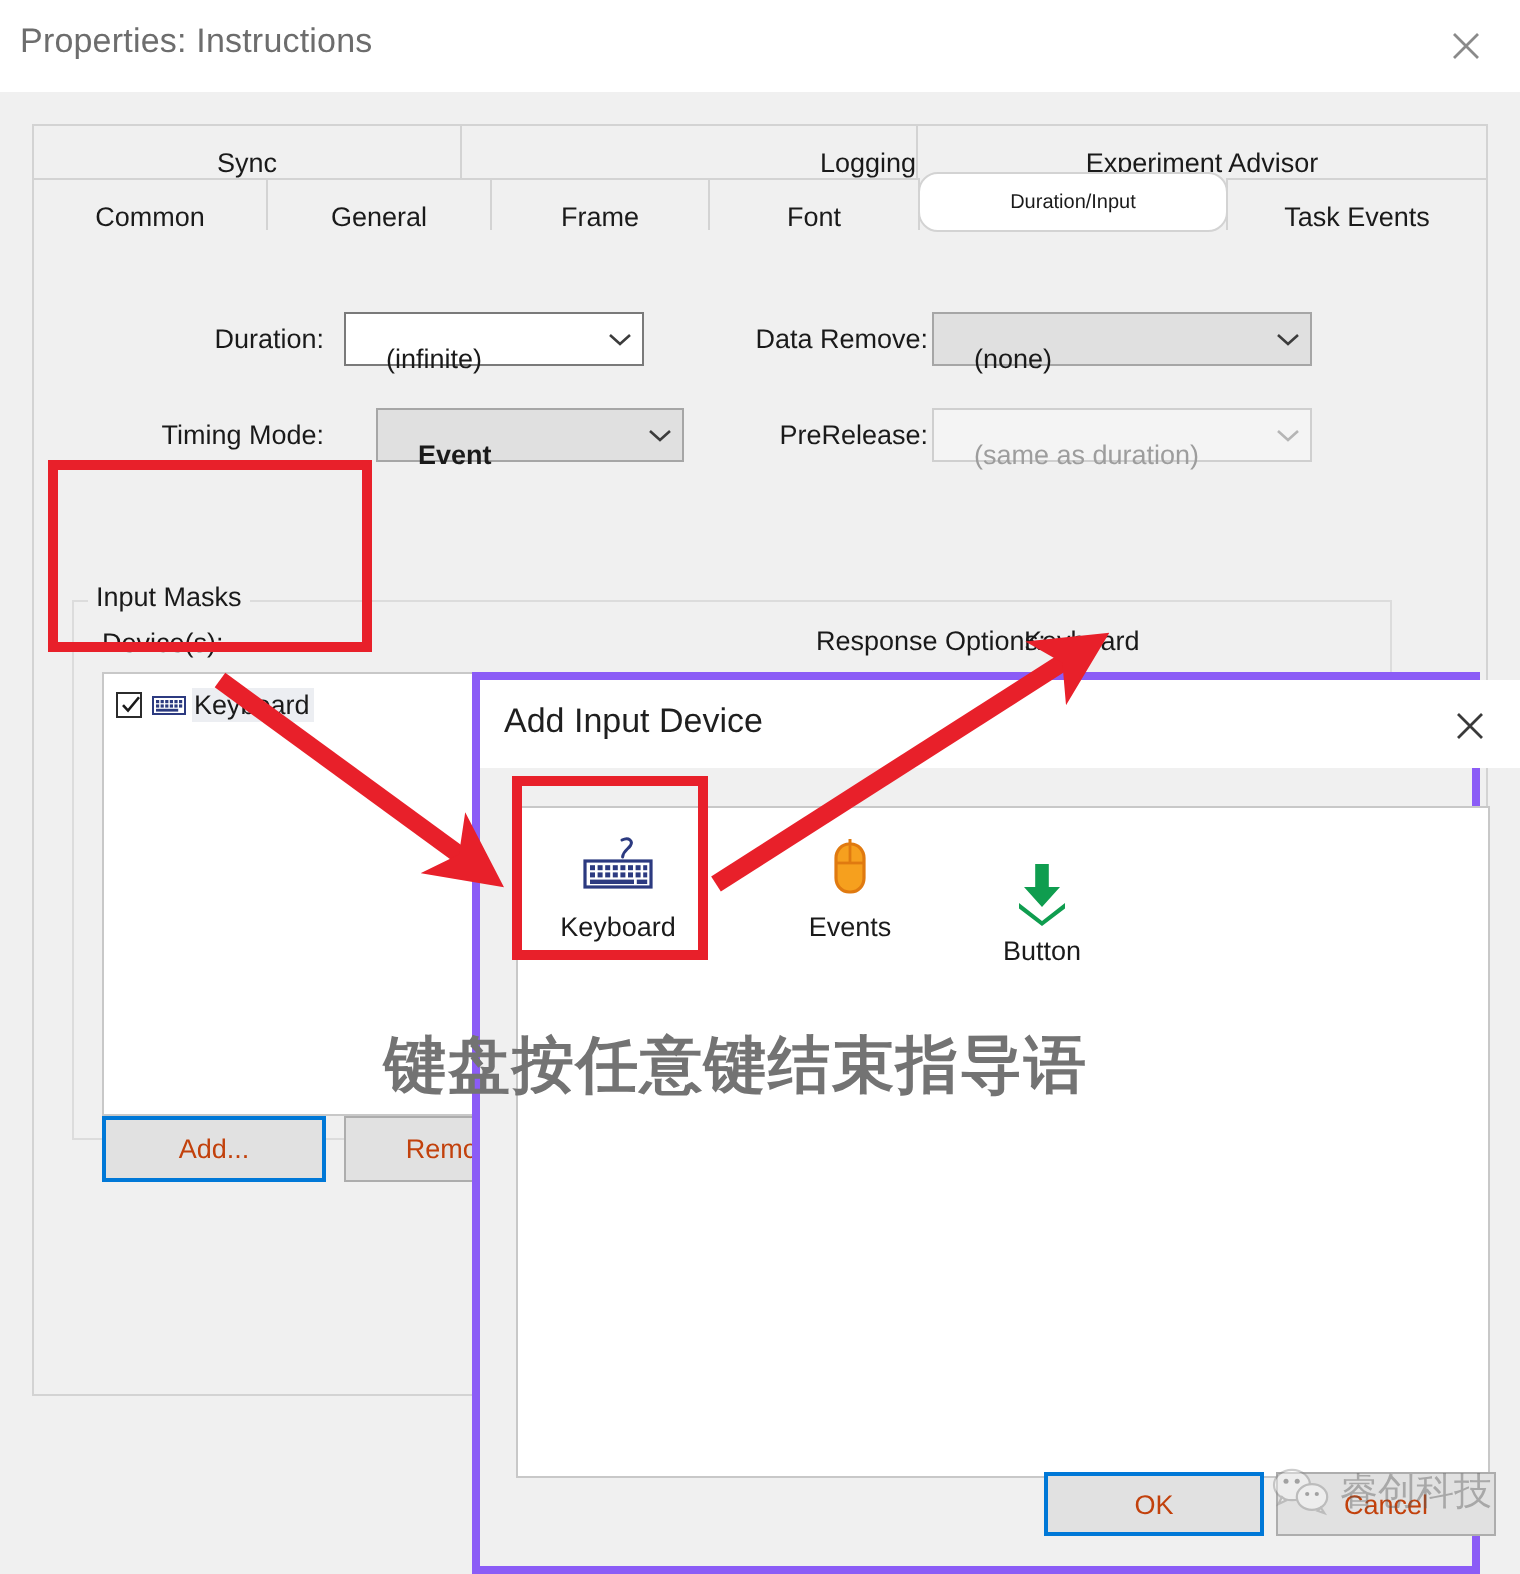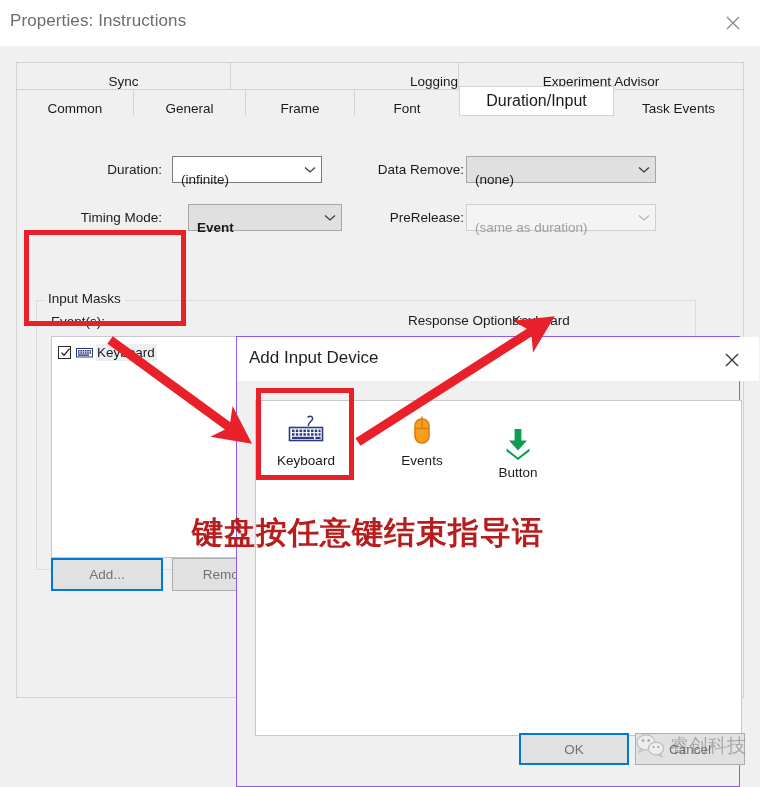--- a/index.html
+++ b/index.html
@@ -63,21 +63,22 @@
     font-size: 13.5px; color: #1a1a1a;
     cursor: pointer;
     white-space: nowrap;
   }
   .tab.active {
     background: #ffffff;
     border-bottom-color: #ffffff;
     height: 30px; top: -3px;
     border-color: #d3d3d3;
     z-index: 5;
-    font-size: 16px;
+    font-size: 10px;
+    border-radius: 10px;
   }
   #tab-panel {
     position: absolute; left: 16px; top: 69px;
     width: 728px; height: 583px;
     box-sizing: border-box;
     background: #f0f0f0;
     border: 1px solid #d3d3d3;
     border-top: none;
   }
 
@@ -100,21 +101,21 @@
   .combo.disabled {
     background: #e0e0e0;
     border-color: #a6a6a6;
   }
   .combo.ghost {
     background: #f4f4f4;
     border-color: #cfcfcf;
     color: #9a9a9a;
   }
   .combo .val {
-    padding-left: 8px;
+    padding-left: 20px;
     font-size: 13.5px;
     color: #1a1a1a;
     white-space: nowrap;
     overflow: hidden;
     flex: 1;
     margin-top: 19px;
   }
   .combo.ghost .val { color: #9d9d9d; }
   .combo .arrow {
     width: 22px; height: 100%;
@@ -190,21 +191,21 @@
     cursor: text;
   }
 
   
   .winbtn {
     position: absolute;
     box-sizing: border-box;
     background: #e1e1e1;
     border: 1px solid #adadad;
     display: flex; align-items: center; justify-content: center;
-    font-size: 13.5px; color: #737373;
+    font-size: 13.5px; color: #c2410c;
     cursor: pointer;
     white-space: nowrap;
   }
   .winbtn.focused {
     border: 2px solid #0078d7;
   }
 
   
   .red-box {
     position: absolute;
@@ -217,33 +218,33 @@
     position: absolute; left: 0; top: 0;
     width: 760px; height: 787px;
     pointer-events: none;
     z-index: 61;
   }
   #annot-text {
     position: absolute; left: 192px; top: 512px;
     font-family: "DejaVu Sans", "Liberation Sans", sans-serif;
     font-size: 31px;
     font-weight: bold;
-    color: #b91c1c;
+    color: #737373;
     letter-spacing: 1px;
     white-space: nowrap;
     z-index: 62;
     pointer-events: none;
   }
 
   
   #add-device-dialog {
     position: absolute; left: 236px; top: 336px;
     width: 504px; height: 451px;
     background: #f0f0f0;
-    border: 1px solid #8b5cf6;
+    border: 4px solid #8b5cf6;
     box-sizing: border-box;
     z-index: 40;
   }
   #dlg-titlebar {
     position: absolute; left: 0; top: 0;
     width: 522px; height: 44px;
     background: #ffffff;
   }
   #dlg-title {
     position: absolute; left: 12px; top: 11px;
@@ -391,21 +392,21 @@
       <span class="arrow">
         <svg width="12" height="8" viewBox="0 0 12 8">
             <path d="M1 1.5 L6 6 L11 1.5" stroke="#b5b5b5" stroke-width="1.3" fill="none"></path>
           </svg>
       </span>
     </div>
 
     <div id="input-masks-group"></div>
     <div id="input-masks-legend">Input Masks</div>
 
-    <div class="sub-label" style="left:51px; top:268px;">Event(s):</div>
+    <div class="sub-label" style="left:51px; top:268px;">Device(s):</div>
 
     <div id="device-list">
       <div id="device-item">
         <span id="device-checkbox">
           <svg width="13" height="13" viewBox="0 0 13 13" aria-hidden="true">
             <path d="M2.5 6.6 L5 9.3 L10.5 2.6" stroke="#1a1a1a" stroke-width="1.3" fill="none"></path>
           </svg>
         </span>
         <svg class="kbd-glyph" width="17" height="11" viewBox="0 0 17 11" aria-hidden="true">
           <rect x="0.5" y="1.5" width="16" height="8.5" fill="#ffffff" stroke="#2c3a80" stroke-width="1"></rect>

